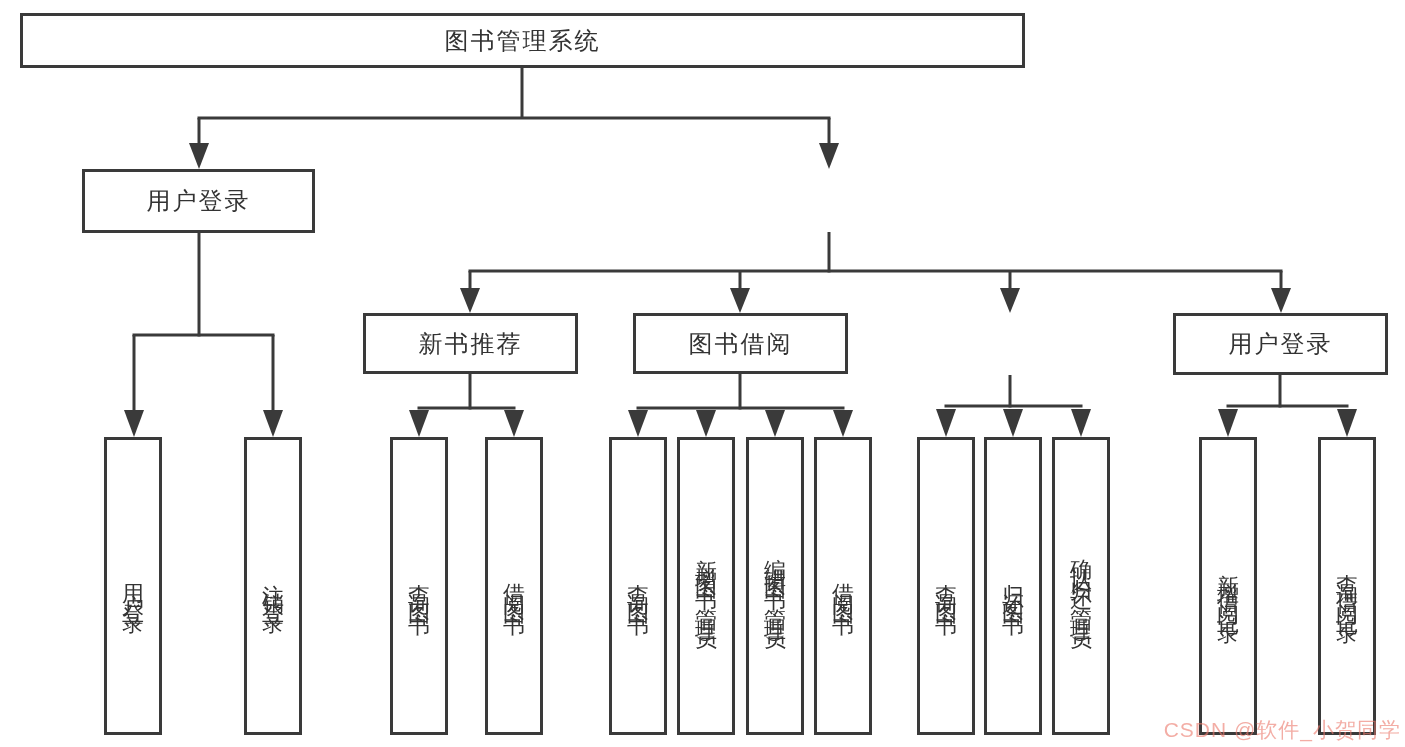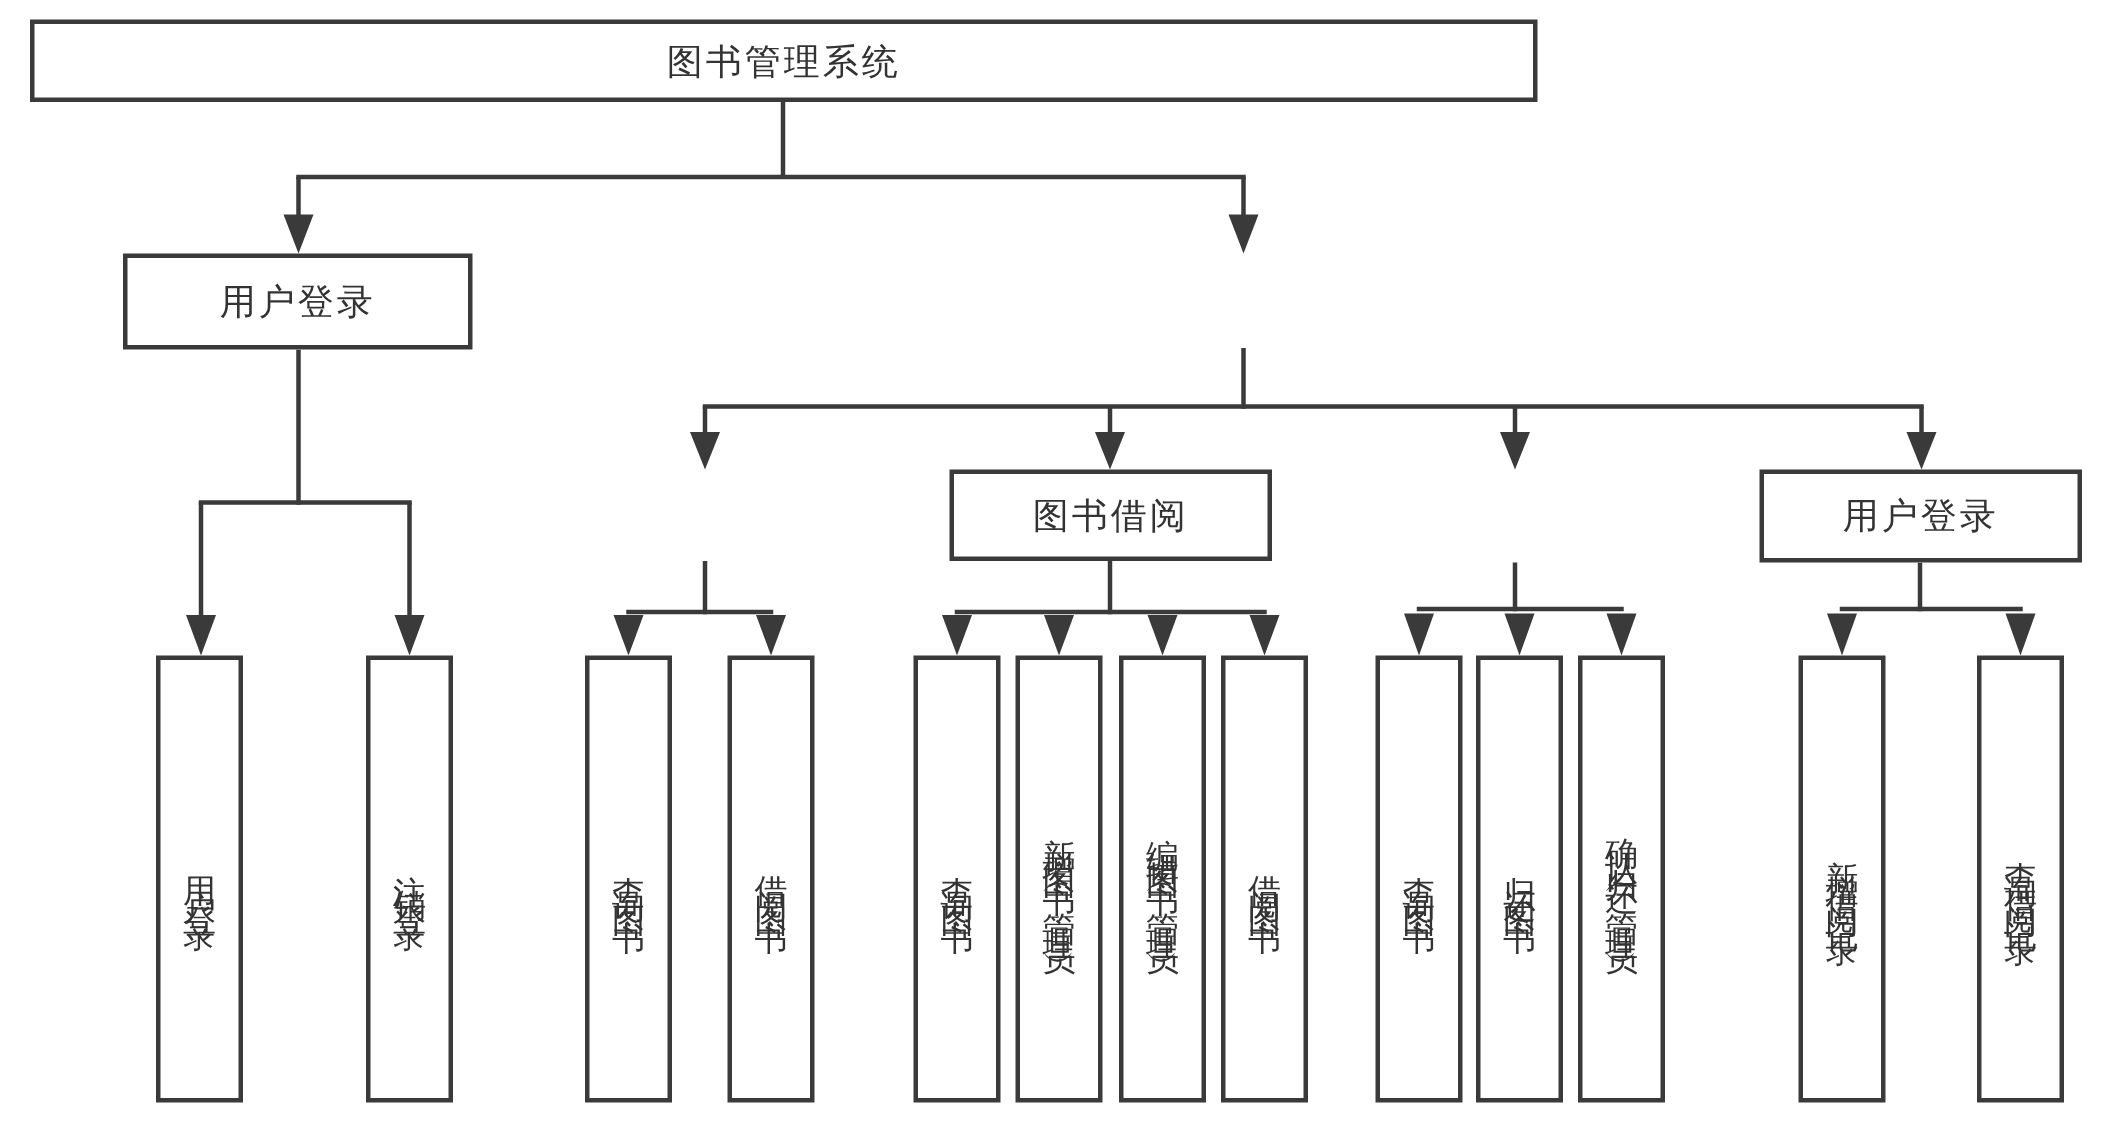--- a/index.html
+++ b/index.html
@@ -134,20 +134,23 @@
   </svg>
 
   <div class="box" style="left:20px; top:13px; width:1005px; height:55px;">
     <span>图书管理系统</span>
   </div>
 
   <div class="box" style="left:82px; top:169px; width:233px; height:64px;">
     <span>用户登录</span>
   </div>
 
+  <div class="box" style="left:363px; top:313px; width:215px; height:61px;">
+    <span>新书推荐</span>
+  </div>
   <div class="box" style="left:633px; top:313px; width:215px; height:61px;">
     <span>图书借阅</span>
   </div>
   <div class="box" style="left:1173px; top:313px; width:215px; height:62px;">
     <span>用户登录</span>
   </div>
 
   <div class="vbox" style="left:104px;">
     <span class="vtext">用户登录</span>
   </div>
@@ -181,14 +184,15 @@
   <div class="vbox" style="left:1052px;">
     <span class="vtext">确认归还（管理员）</span>
   </div>
   <div class="vbox" style="left:1199px;">
     <span class="vtext">新增借阅记录</span>
   </div>
   <div class="vbox" style="left:1318px;">
     <span class="vtext">查询借阅记录</span>
   </div>
 
+  <div id="watermark">CSDN @软件_小贺同学</div>
 
 </div>
 
 </body></html>

